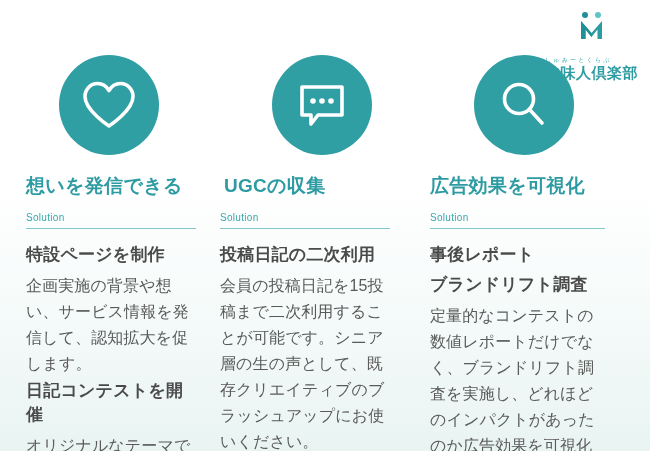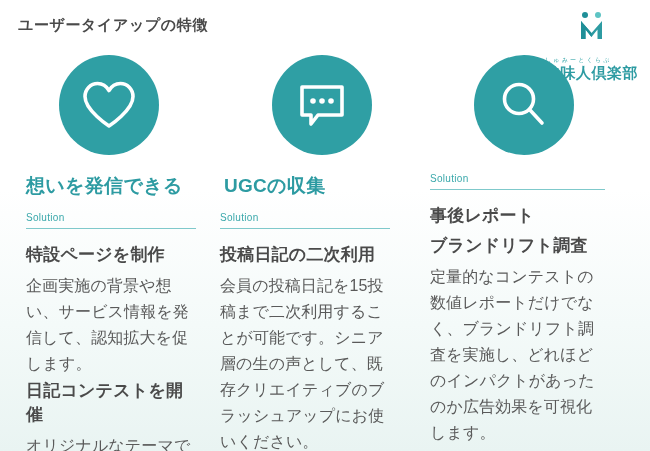--- a/index.html
+++ b/index.html
@@ -146,21 +146,20 @@
     max-width: 178px;
   }
   .body-text:last-child { margin-bottom: 0; }
   .block { margin-bottom: 2px; }
 </style>
 </head>
 <body>
 
 <div id="slide">
 
-  <div class="page-title">ユーザータイアップの特徴</div>
 
   <div class="brand-logo">
     <div class="brand-mark">
       <svg width="26" height="30" viewBox="0 0 26 30">
         <circle cx="6" cy="4" r="3" fill="#1f8f98"></circle>
         <circle cx="19" cy="4" r="3" fill="#5ec4c4"></circle>
         <path d="M2 28 L2 10 L12.5 22 L23 10 L23 28 L18.5 28 L18.5 18.5 L12.5 26 L6.5 18.5 L6.5 28 Z" fill="#2d9ba2"></path>
         <path d="M2 28 L2 10 L12.5 22 L12.5 26 L6.5 18.5 L6.5 28 Z" fill="#1f8f98"></path>
       </svg>
     </div>
@@ -213,20 +212,21 @@
       </div>
     </div>
 
     <div class="col col-2">
       <div class="icon-circle">
         <svg width="54" height="54" viewBox="0 0 54 54">
           <circle cx="22" cy="21" r="14.5" fill="none" stroke="#ffffff" stroke-width="3.6"></circle>
           <line x1="32.5" y1="31.5" x2="45" y2="45" stroke="#ffffff" stroke-width="3.6" stroke-linecap="round"></line>
         </svg>
       </div>
+      <div class="col-heading">広告効果を可視化</div>
       <div class="solution-block">
         <div class="solution-label">Solution</div>
         <div class="solution-rule"></div>
       </div>
       <div class="block">
         <div class="sub-heading">事後レポート</div>
         <div class="sub-heading">ブランドリフト調査</div>
         <div class="body-text">定量的なコンテストの数値レポートだけでなく、ブランドリフト調査を実施し、どれほどのインパクトがあったのか広告効果を可視化します。</div>
       </div>
     </div>

